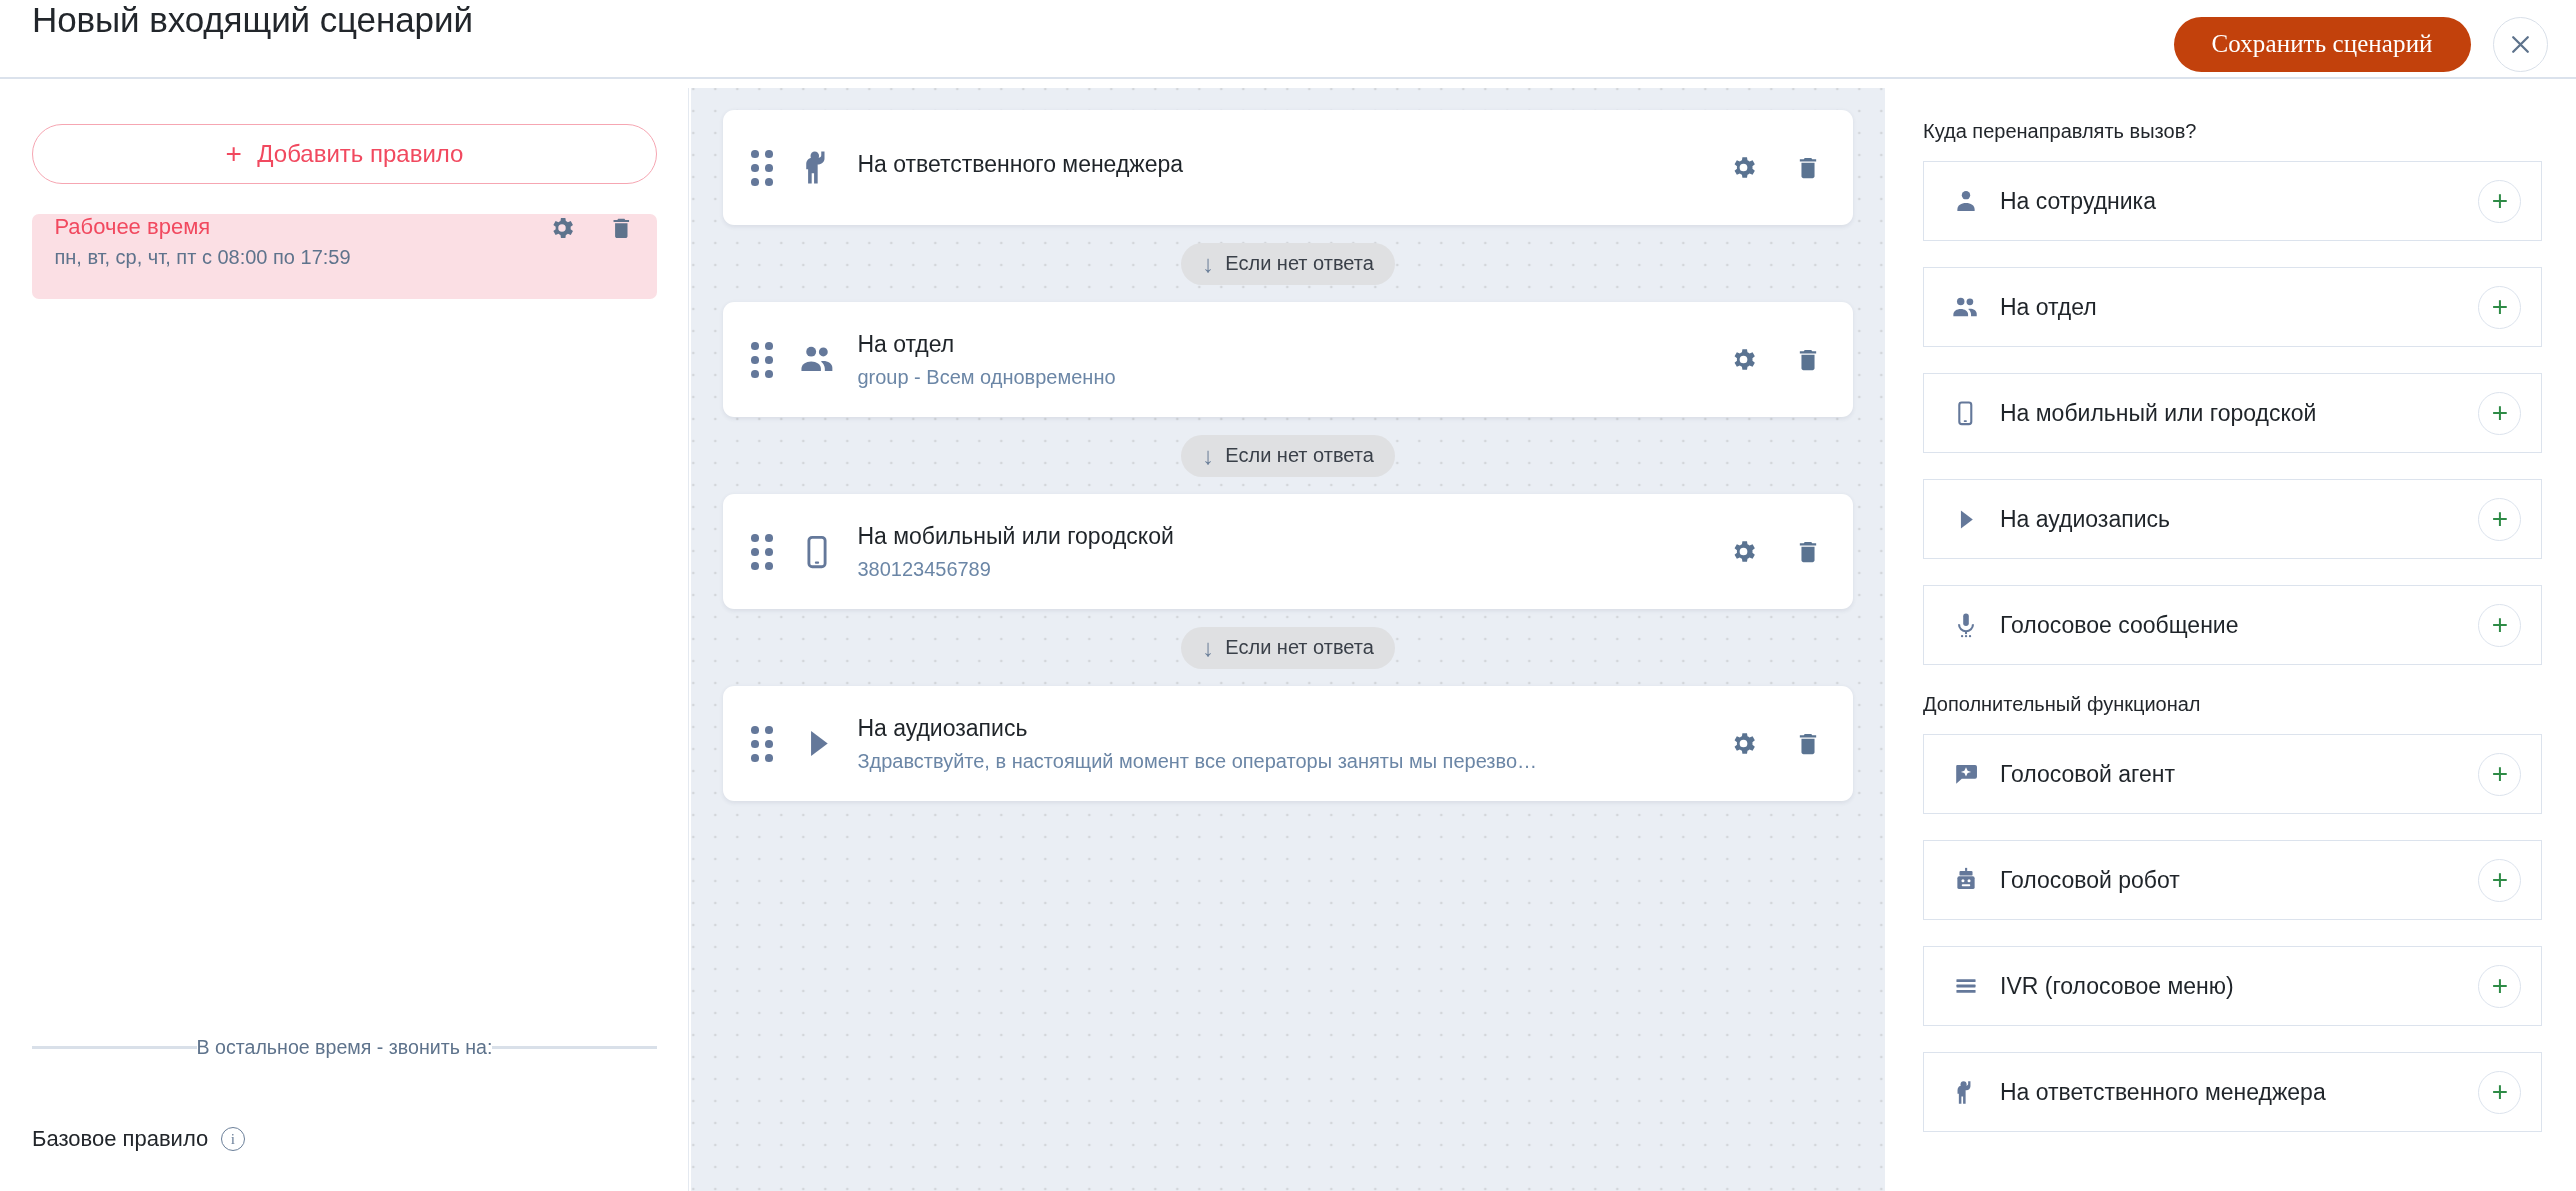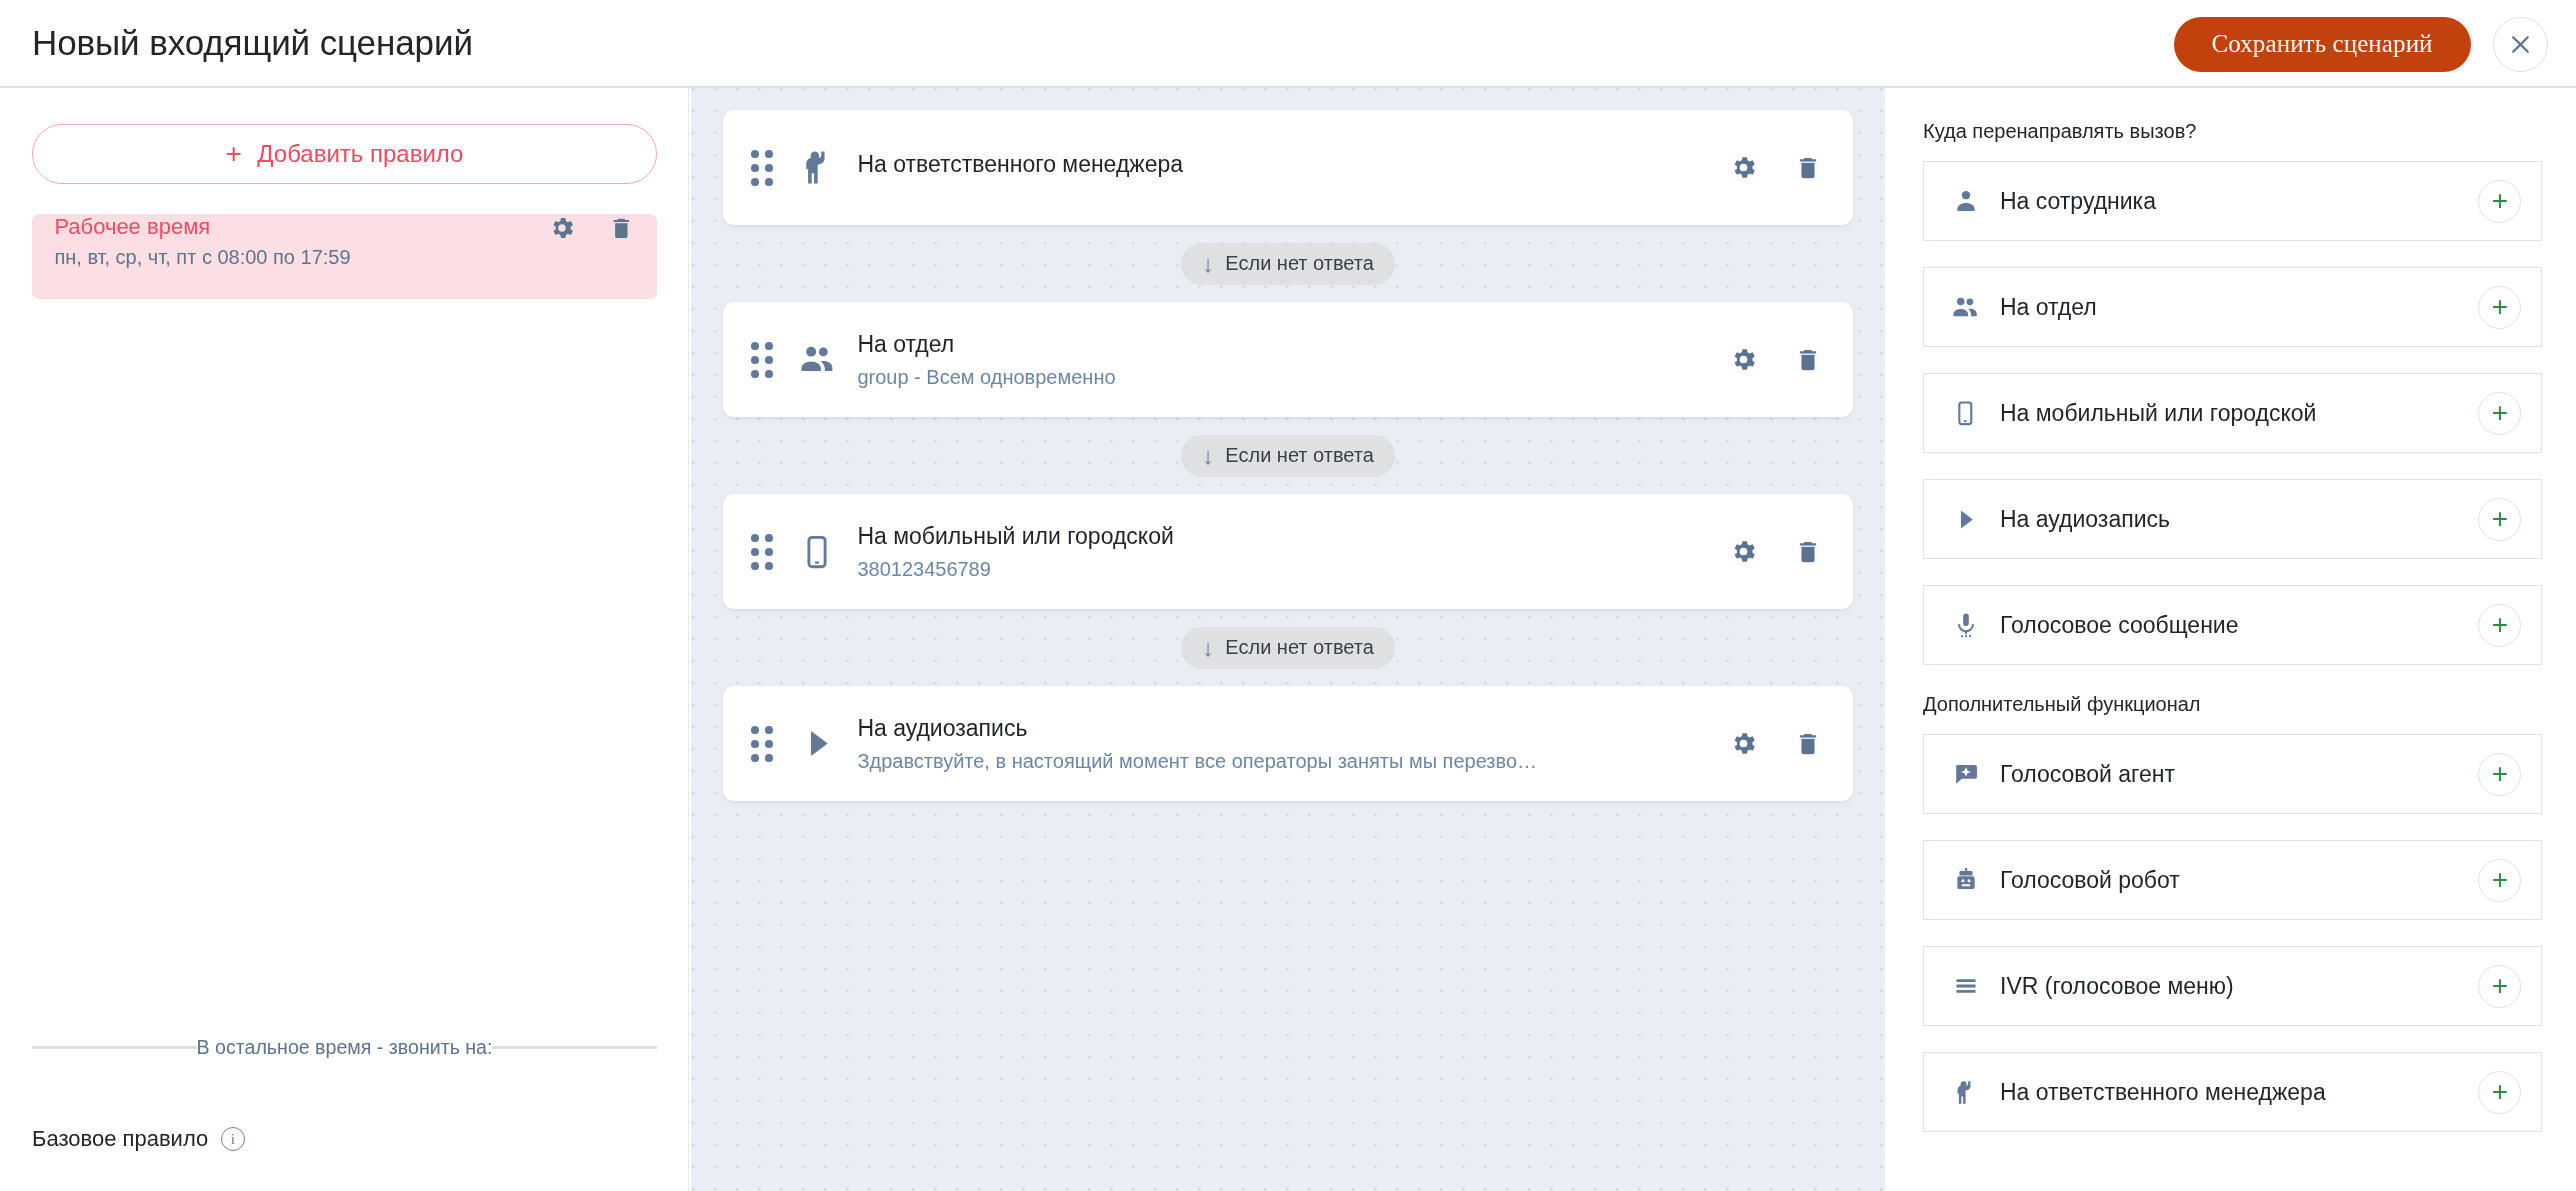--- a/index.html
+++ b/index.html
@@ -6,24 +6,24 @@
   html, body {
     width: 2576px; height: 1191px;
     font-family: "Liberation Sans", sans-serif;
     background: #ffffff;
     overflow: hidden;
   }
 
   
   .header {
     position: absolute; top: 0; left: 0;
-    width: 2576px; height: 88px;
+    width: 2576px; height: 79px;
     background: #ffffff;
     border-bottom: 2.1px solid #dbe2ec;
-    display: flex; align-items: center;
+    display: flex; 
   }
   .header-title {
     margin-left: 32px;
     font-size: 35px; font-weight: 400; color: #22262b;
     letter-spacing: -0.1px;
   }
   .header-right {
     position: absolute; right: 28px; top: 0; height: 88px;
     display: flex; align-items: center; gap: 22.4px;
   }

